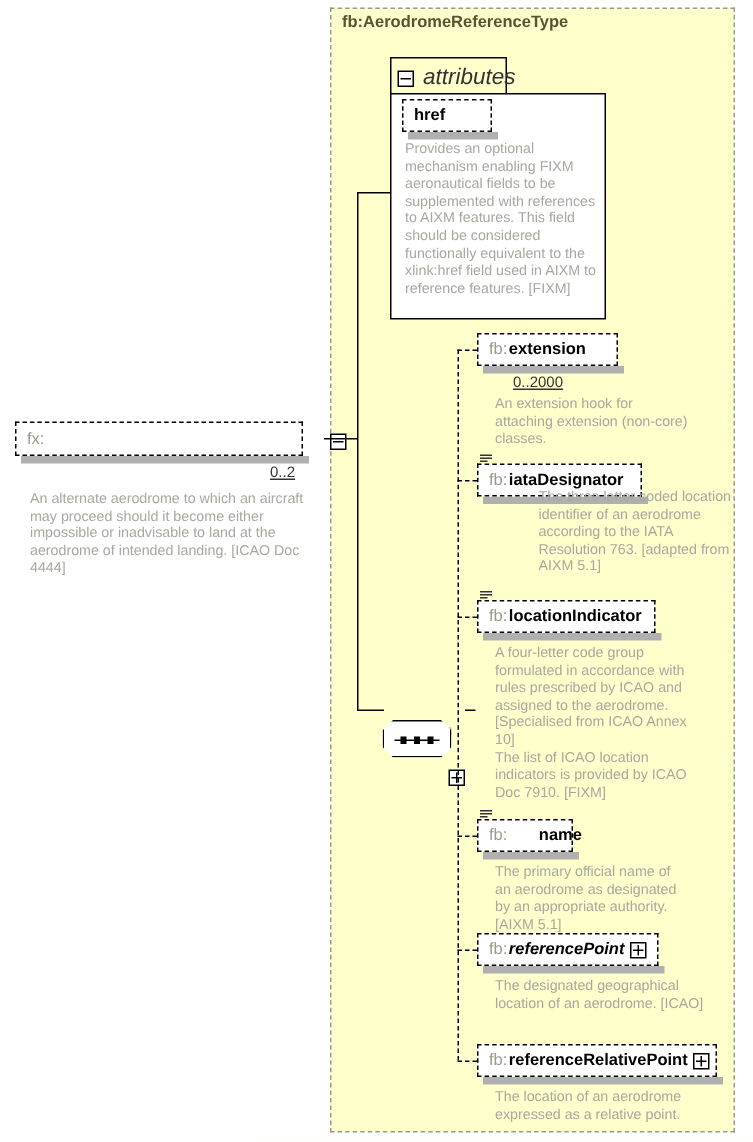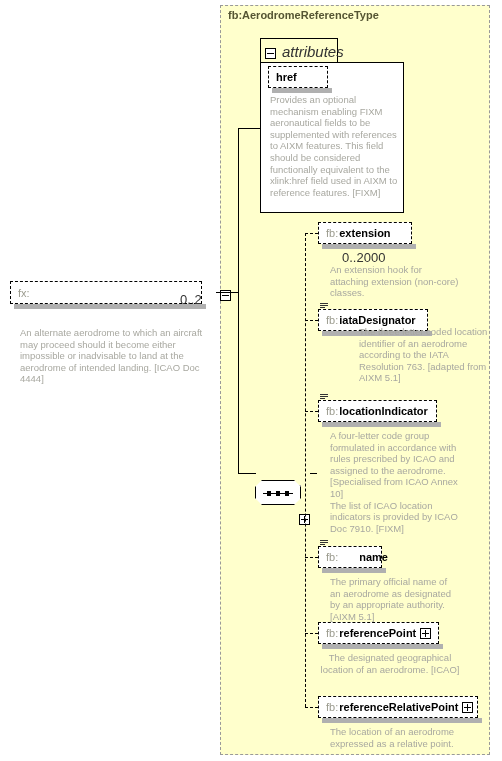--- a/index.html
+++ b/index.html
@@ -71,39 +71,39 @@
   .type-glyph i:nth-child(1){width:8px;}
   .type-glyph i:nth-child(2){width:8px;}
   .type-glyph i:nth-child(3){width:5px;}
 
   
   .desc{
     font-size:9.5px;color:#a8a8a0;line-height:11.6px;white-space:pre-line;
   }
 
   
-  .occ{font-size:13px;color:#333333;}
+  .occ{font-size:10px;color:#333333;text-decoration:underline;}
 
   
   .hline{background:#000000;height:1px;}
   .vline{background:#000000;width:1px;}
   .hdash{
     height:0;border-top:1px dashed #000000;
   }
   .vdash{
     width:0;border-left:1px dashed #000000;
   }
 
   
   #root-node{
     left:10px;top:281px;width:192px;height:23px;
   }
   #root-shadow{left:14px;top:304px;width:192px;height:5px;}
   #root-minus{left:205px;top:287px;}
-  #root-occ{left:180px;top:292px;}
+  #root-occ{left:180px;top:310px;}
 
   
   #seq{
     left:255px;top:462px;width:44px;height:23px;
   }
   #seq-shadow{left:259px;top:485px;width:42px;height:5px;background:#b0b0b0;}
   #seq-plus{left:299px;top:468px;}
 
   .octagon{
     background:#ffffff;border:1px solid #000;
@@ -225,24 +225,24 @@
     <i></i>
     <i></i>
     <i></i>
   </div>
 <div class="abs desc" style="left:330px;top:576px;width:130px;">The primary official name of an aerodrome as designated by an appropriate authority. [AIXM 5.1]</div>
 
 
 <div class="abs node-shadow" style="left:322px;top:644px;width:121px;height:5px;"></div>
 <div class="abs node dashed" style="left:318px;top:622px;width:121px;height:22px;">
   <span class="node-text ns" style="padding-right:0;">fb:</span>
-  <span class="node-text nm" style="padding-left:1px;padding-right:4px;">referencePoint</span>
+  <span class="node-text nm" style="padding-left:1px;padding-right:4px;font-style:italic;">referencePoint</span>
   <span class="plus-ctrl" style="margin-right:4px;"></span>
 </div>
-<div class="abs desc" style="left:320px;top:652px;width:140px;text-align:center;">The designated geographical location of an aerodrome. [ICAO]</div>
+<div class="abs desc" style="left:330px;top:652px;width:140px;">The designated geographical location of an aerodrome. [ICAO]</div>
 
 
 <div class="abs node-shadow" style="left:322px;top:718px;width:160px;height:5px;"></div>
 <div class="abs node dashed" style="left:318px;top:696px;width:160px;height:22px;">
   <span class="node-text ns" style="padding-right:0;">fb:</span>
   <span class="node-text nm" style="padding-left:1px;padding-right:4px;">referenceRelativePoint</span>
   <span class="plus-ctrl" style="margin-right:4px;"></span>
 </div>
 <div class="abs desc" style="left:330px;top:726px;width:140px;">The location of an aerodrome expressed as a relative point.</div>
 

